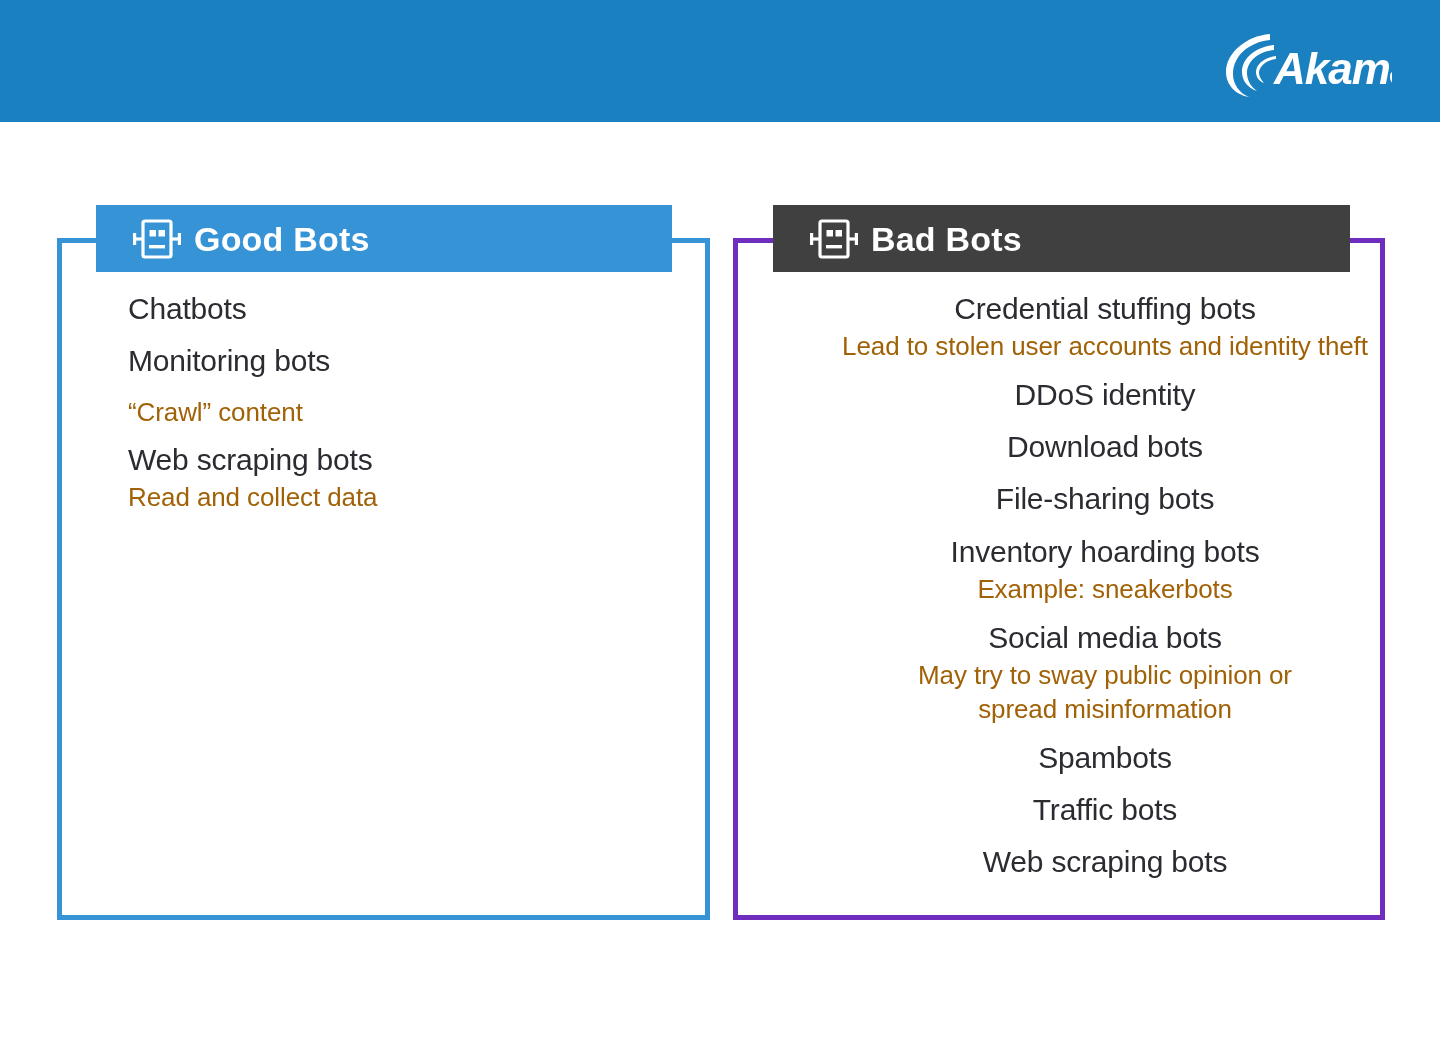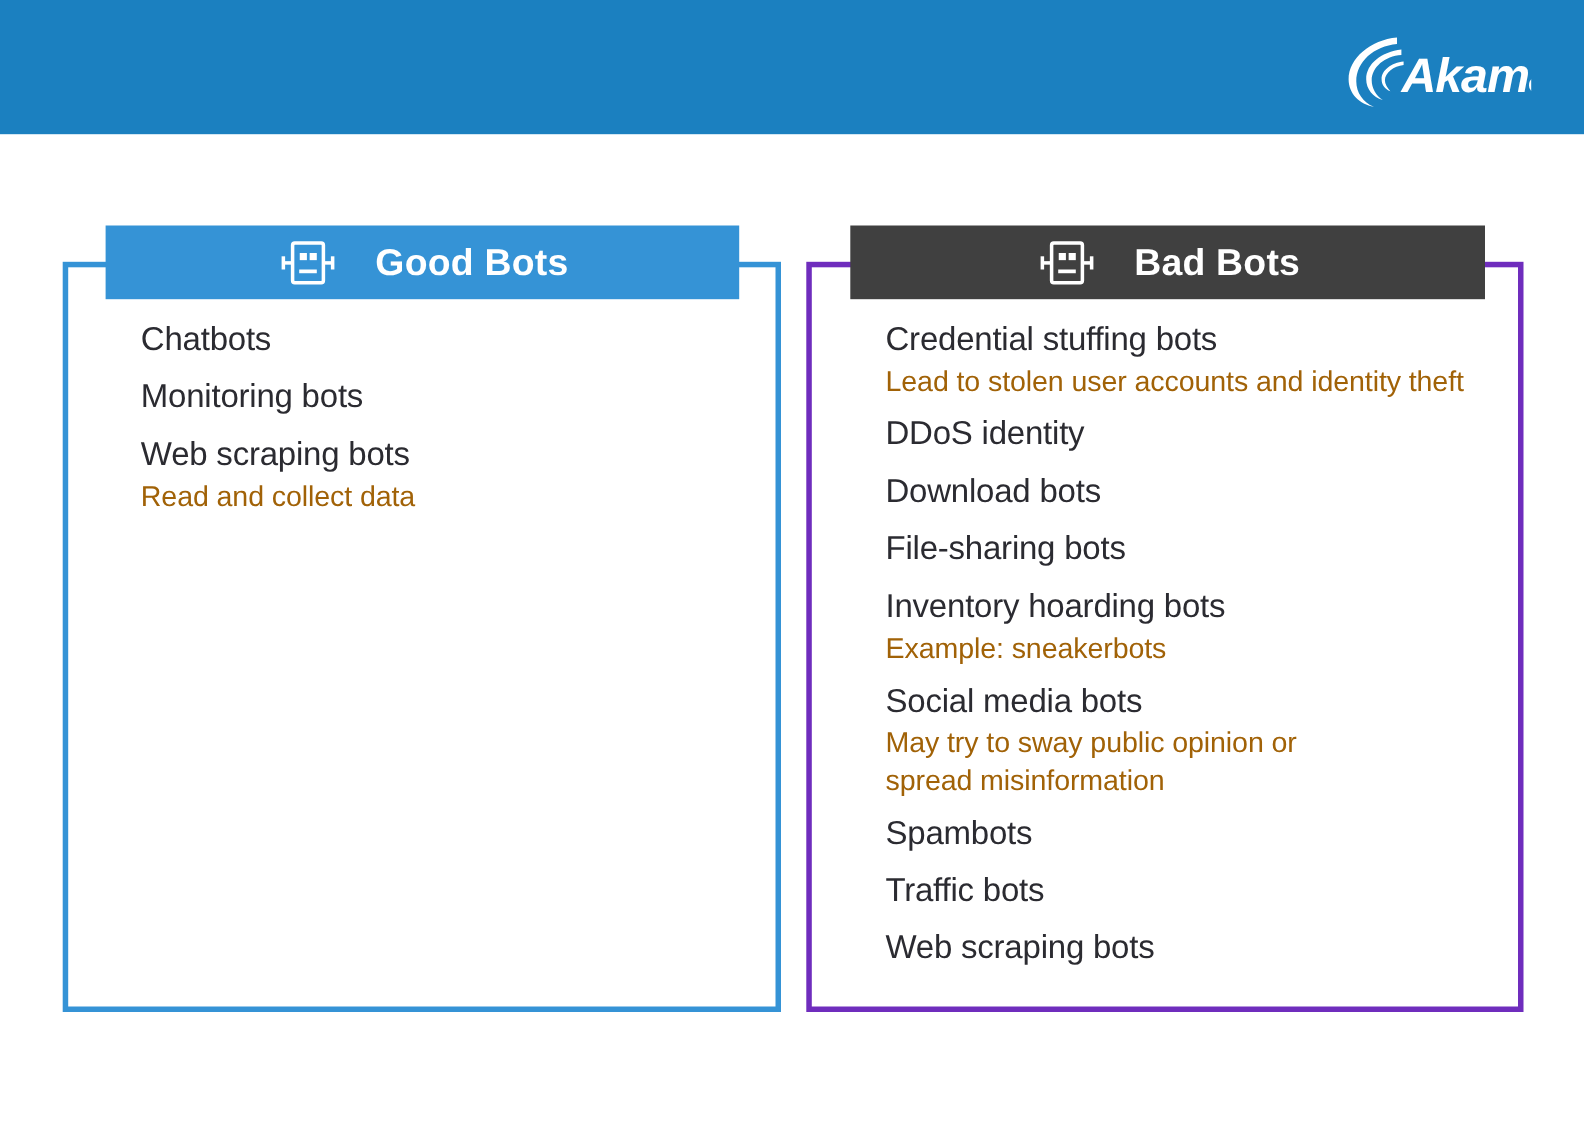--- a/index.html
+++ b/index.html
@@ -59,22 +59,22 @@
     border-color: #6f2dbd;
   }
 
   
   .card-header {
     position: absolute;
     top: 205px;
     height: 67px;
     display: flex;
     align-items: center;
-    justify-content: center;
-    gap: 32px;
+    gap: 8px;
+    padding-left: 32px;
   }
   .card-header.good {
     left: 96px;
     width: 576px;
     background: #3593d6;
   }
   .card-header.bad {
     left: 773px;
     width: 577px;
     background: #404040;
@@ -91,21 +91,21 @@
 
   .bot-icon { display: block; }
 
   
   .list {
     position: absolute;
     top: 290px;
     margin-left: 32px;
   }
   .list.good  { left: 96px;  width: 600px; }
-  .list.bad   { left: 773px; width: 600px; }
+  .list.bad   { left: 773px; width: 600px; text-align: center; }
 
   .item { margin-bottom: 14px; }
   .item:last-child { margin-bottom: 0; }
 
   .item .label {
     display: block;
     font-size: 30px;
     font-weight: 400;
     color: #2b2b31;
     line-height: 1.28;
@@ -173,20 +173,21 @@
   </div>
 
   <div class="list good">
     <div class="item">
       <span class="label">Chatbots</span>
     </div>
     <div class="item">
       <span class="label">Monitoring bots</span>
     </div>
     <div class="item has-sub">
+      <span class="sub">“Crawl” content</span>
     </div>
     <div class="item has-sub">
       <span class="label">Web scraping bots</span>
       <span class="sub">Read and collect data</span>
     </div>
   </div>
 
   <div class="list bad">
     <div class="item has-sub">
       <span class="label">Credential stuffing bots</span>

